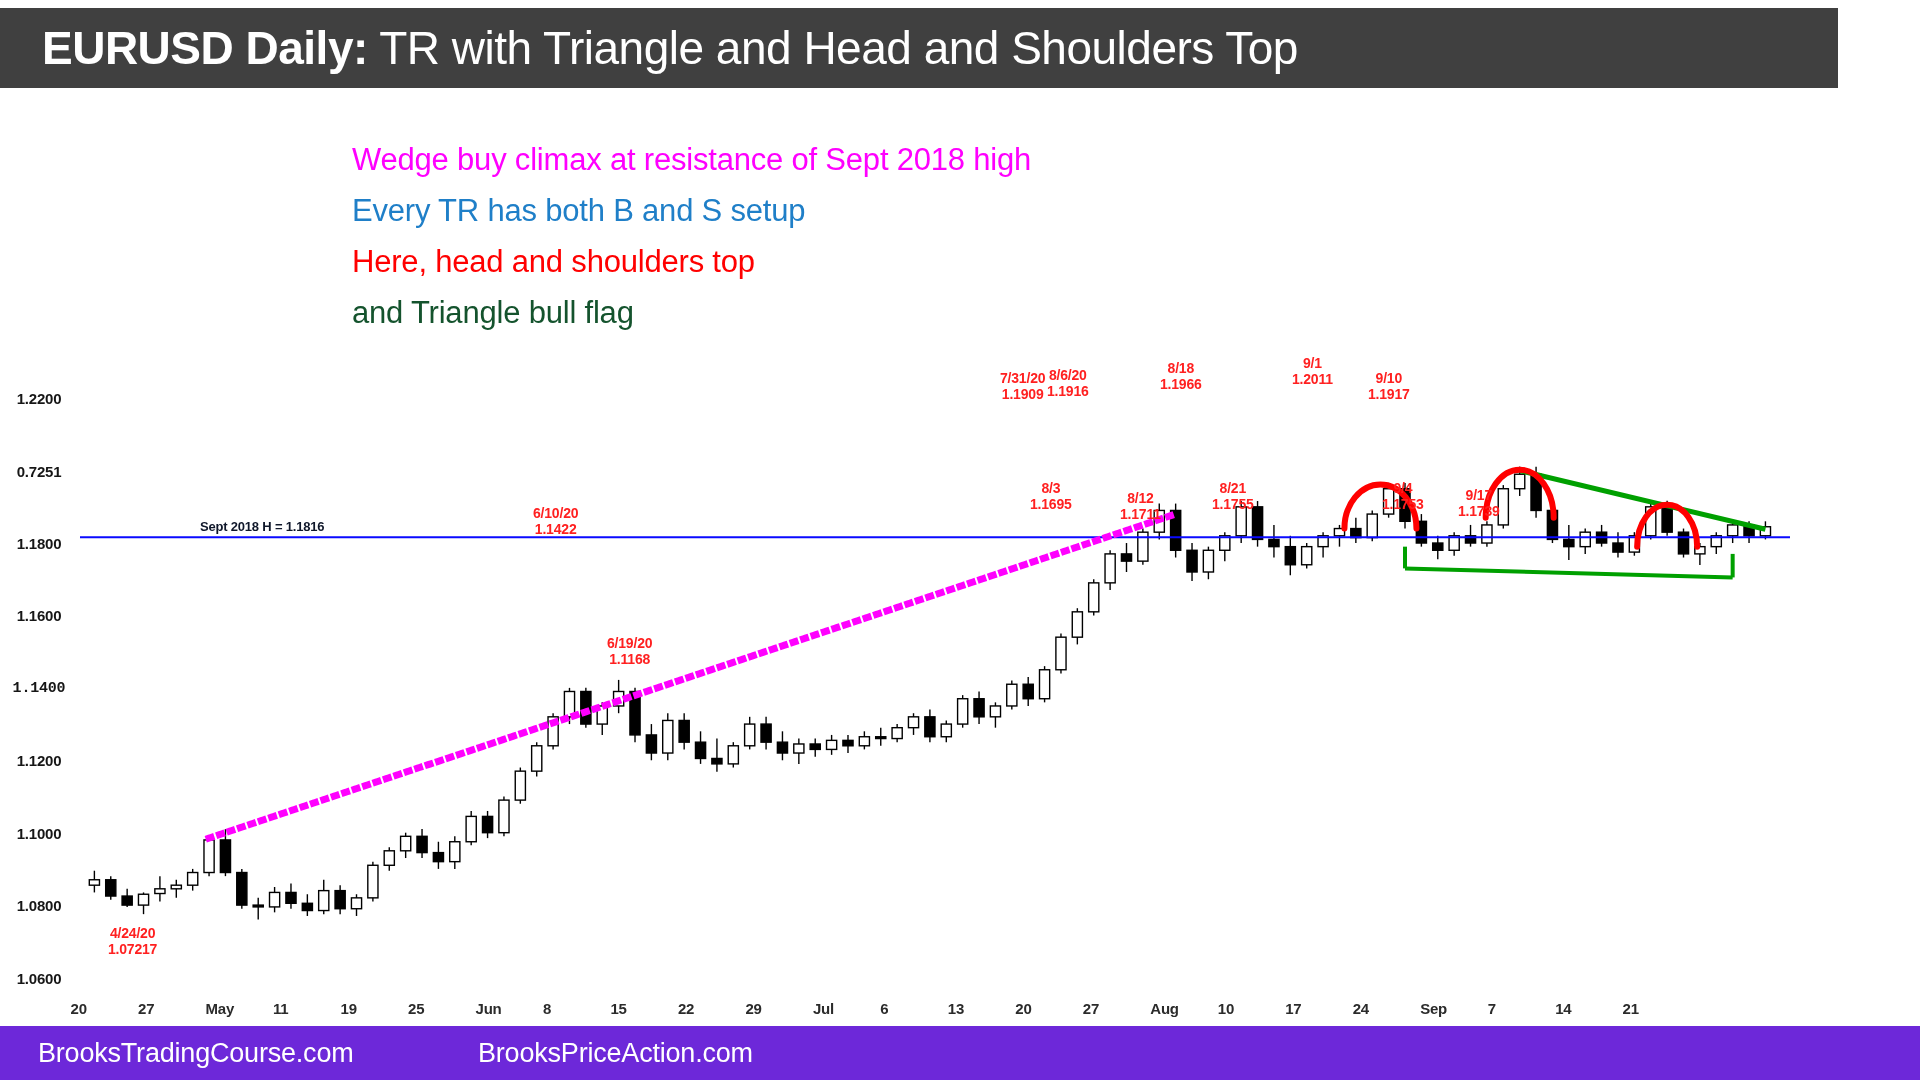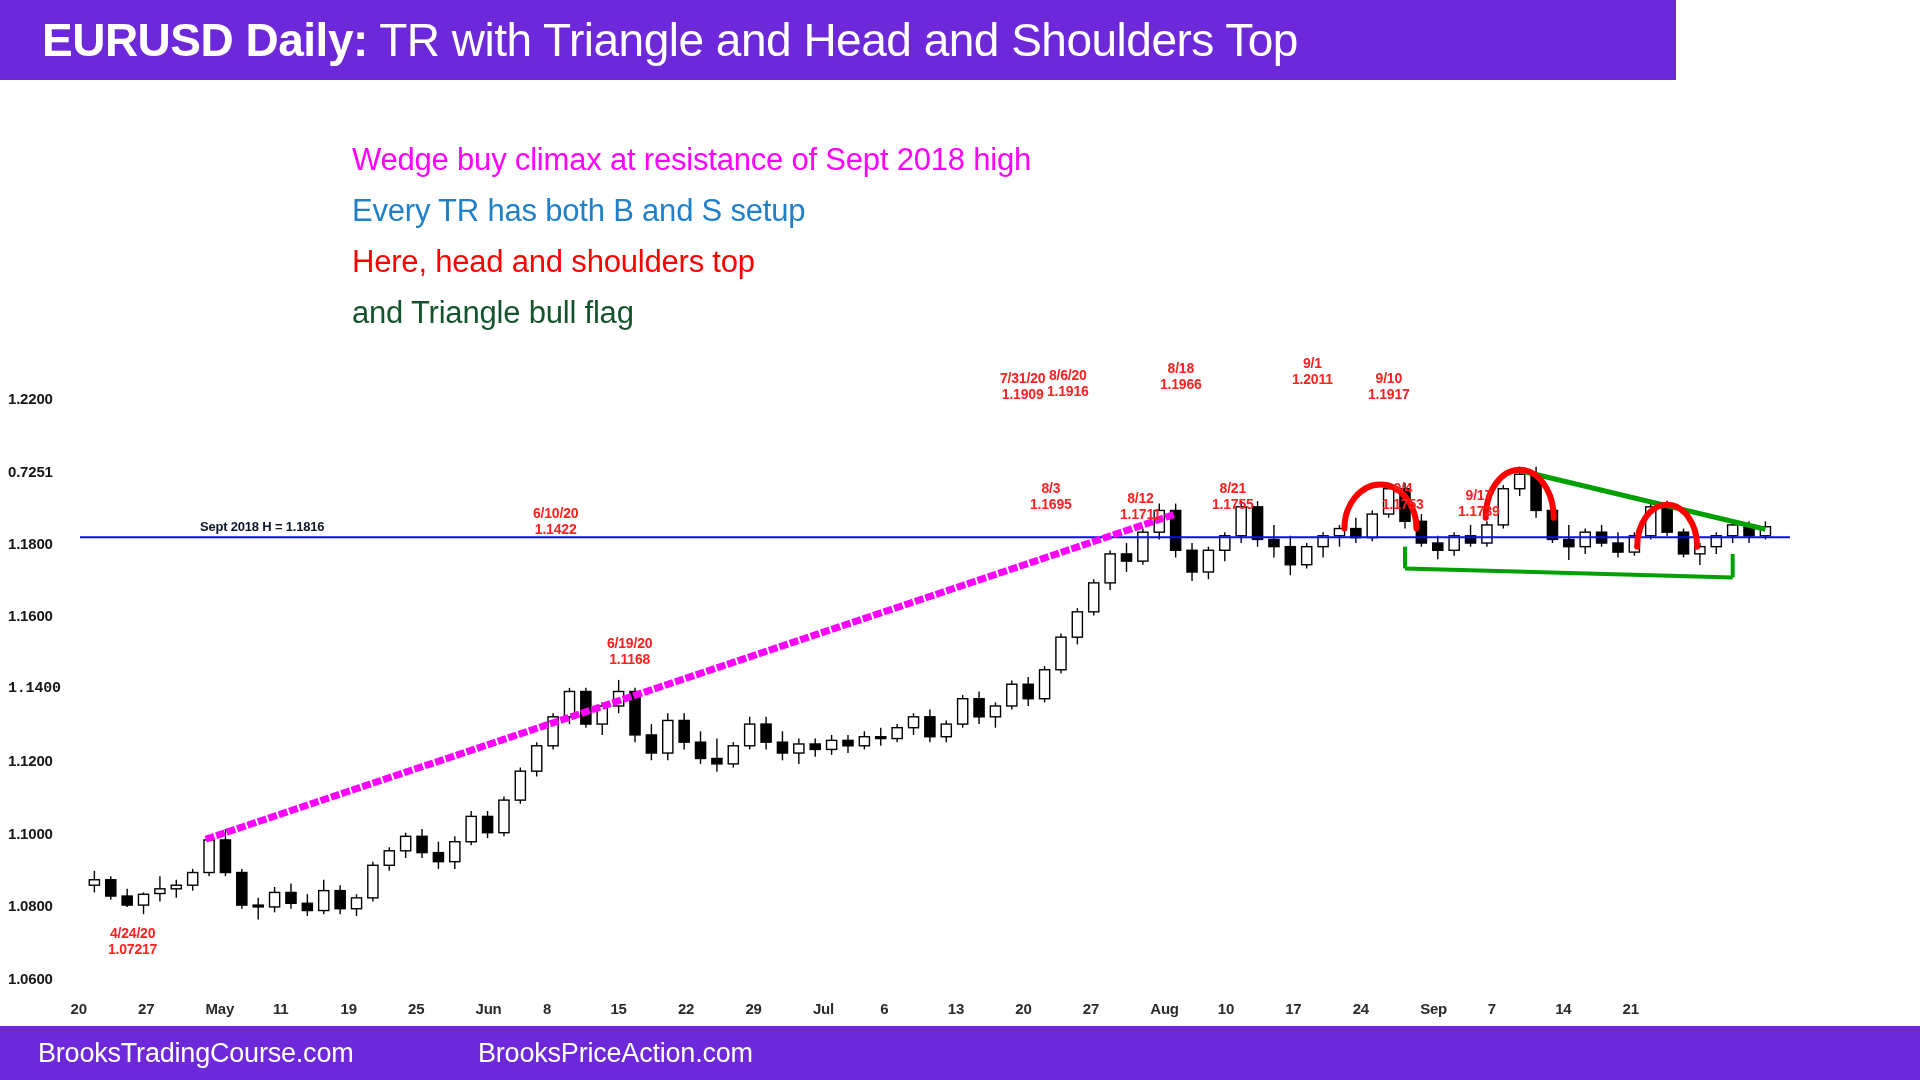--- a/index.html
+++ b/index.html
@@ -15,24 +15,24 @@
     position: relative;
     width: 1920px;
     height: 1080px;
     background: #ffffff;
   }
 
   
   #title-banner {
     position: absolute;
     left: 0px;
-    top: 0;
-    width: 1676px;
+    top: 8px;
+    width: 1838px;
     height: 80px;
-    background: #6d28d9;
+    background: #404040;
     display: flex;
     align-items: center;
   }
   #title-text {
     margin-left: 42px;
     color: #ffffff;
     font-size: 46px;
     line-height: 48px;
     white-space: nowrap;
     letter-spacing: -0.5px;
@@ -68,21 +68,21 @@
     width: 1920px;
     height: 660px;
   }
 
   
   .ylabel {
     position: absolute;
     font-size: 15px;
     color: #161616;
     font-weight: bold;
-    text-align: left;
+    text-align: center;
     width: 62px;
     letter-spacing: -0.2px;
   }
   
   .xlabel {
     position: absolute;
     font-size: 15px;
     color: #2b2b2b;
     font-weight: bold;
     text-align: left;

